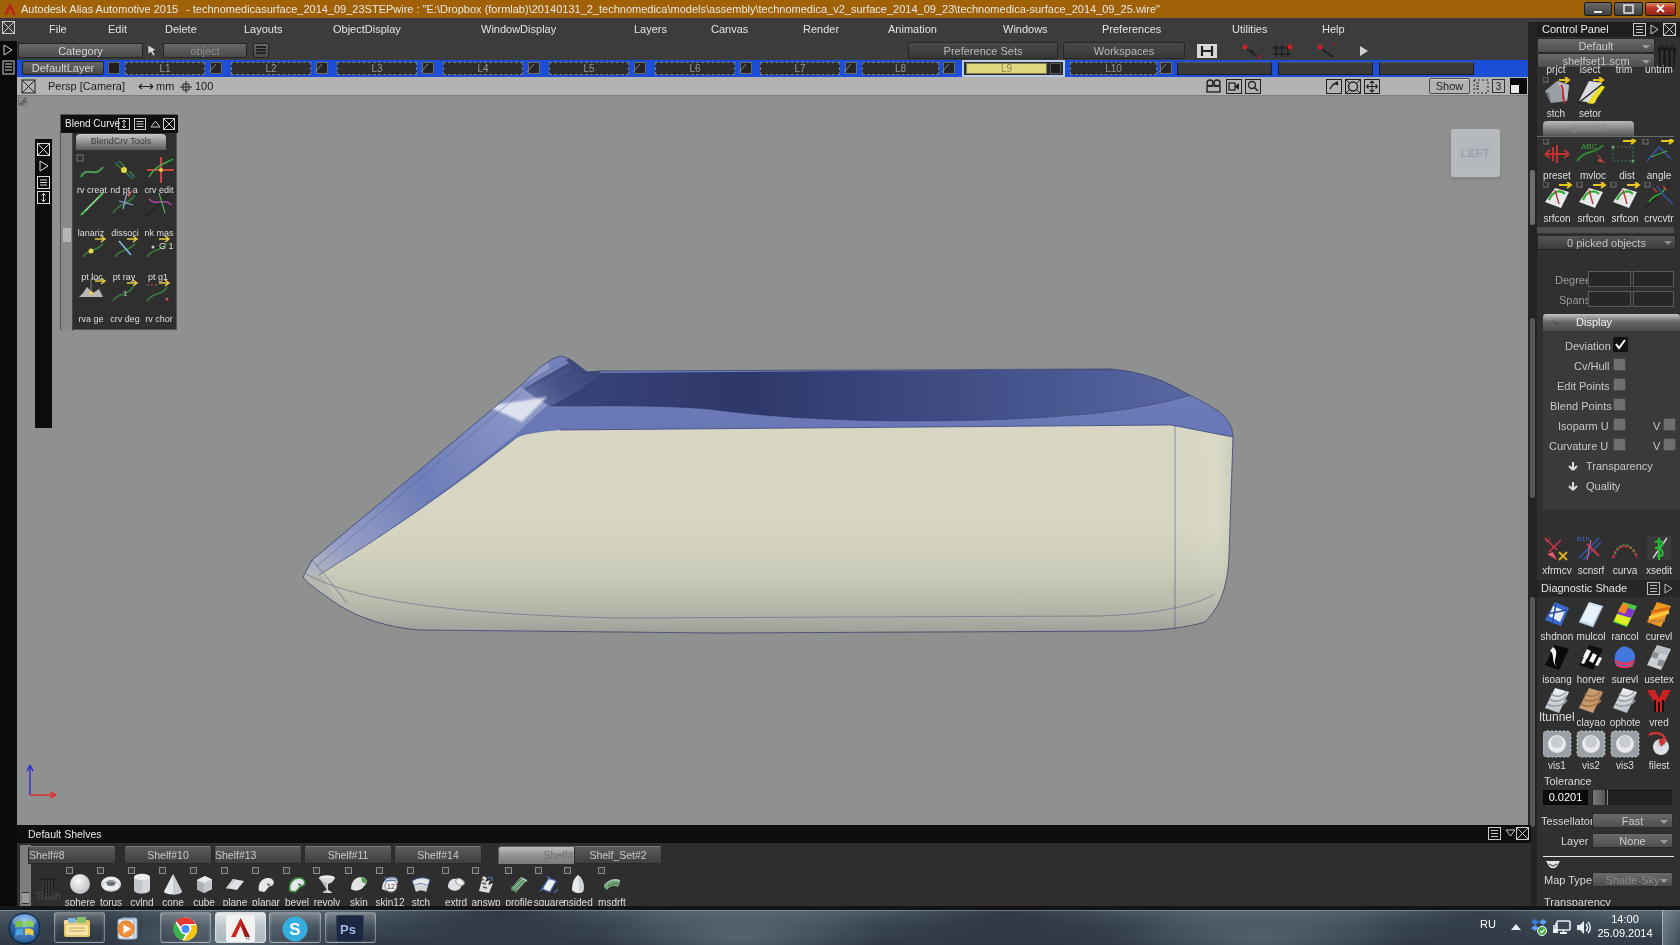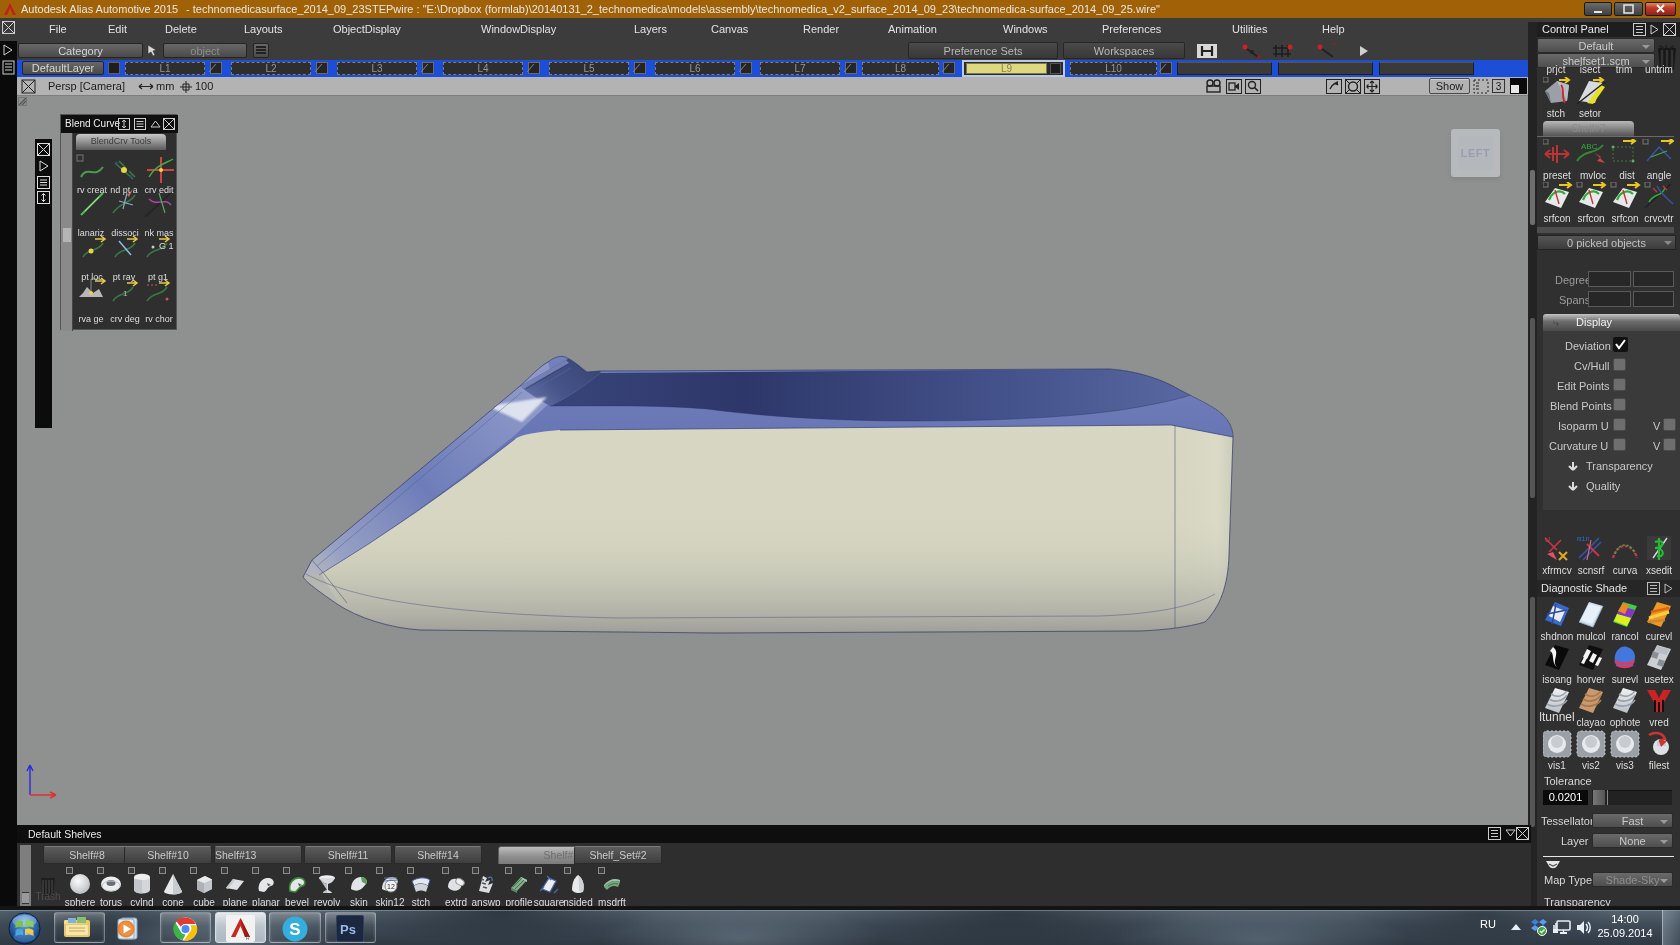--- a/index.html
+++ b/index.html
@@ -723,21 +723,21 @@
       <svg class="abs" style="left:1499px;top:2px" width="13" height="13">
           <rect x="0.5" y="0.5" width="12" height="12" fill="none" stroke="#ccc"></rect>
           <path d="M0.5 0.5 L12.5 12.5 M12.5 0.5 L0.5 12.5" stroke="#ccc"></path>
         </svg>
     </div>
     <div class="abs" style="left:3px;top:20px;width:11px;height:61px;background:#7e7e7e">
         <div class="abs" style="left:2px;top:47px;width:7px;height:12px;border-top:1px solid #333;border-bottom:1px solid #333;background:#999"></div>
       </div>
 
     <div class="abs" id="shtabs" style="left:0;top:21px;width:1514px;height:18px;font-size:10.5px;color:#cacaca">
-        <div class="abs" style="left:26px;top:0;width:88px;height:18px;background:linear-gradient(#5c5c5c,#3e3e3e);border:1px solid #2a2a2a;border-top-color:#7a7a7a;border-radius:3px 3px 0 0;text-align:center;line-height:17px">Shelf#8</div>
+        <div class="abs" style="left:11px;top:0;width:88px;height:18px;background:linear-gradient(#5c5c5c,#3e3e3e);border:1px solid #2a2a2a;border-top-color:#7a7a7a;border-radius:3px 3px 0 0;line-height:17px">Shelf#8</div>
         <div class="abs" style="left:107px;top:0;width:88px;height:18px;background:linear-gradient(#5c5c5c,#3e3e3e);border:1px solid #2a2a2a;border-top-color:#7a7a7a;border-radius:3px 3px 0 0;text-align:center;line-height:17px">Shelf#10</div>
         <div class="abs" style="left:197px;top:0;width:88px;height:18px;background:linear-gradient(#5c5c5c,#3e3e3e);border:1px solid #2a2a2a;border-top-color:#7a7a7a;border-radius:3px 3px 0 0;text-align:left;line-height:17px">Shelf#13</div>
         <div class="abs" style="left:287px;top:0;width:88px;height:18px;background:linear-gradient(#5c5c5c,#3e3e3e);border:1px solid #2a2a2a;border-top-color:#7a7a7a;border-radius:3px 3px 0 0;text-align:center;line-height:17px">Shelf#11</div>
         <div class="abs" style="left:377px;top:0;width:88px;height:18px;background:linear-gradient(#5c5c5c,#3e3e3e);border:1px solid #2a2a2a;border-top-color:#7a7a7a;border-radius:3px 3px 0 0;text-align:center;line-height:17px">Shelf#14</div>
         <div class="abs" style="left:481px;top:0;width:88px;height:18px;background:linear-gradient(#bdbdbd,#8f8f8f 55%,#7a7a7a);border:1px solid #5a5a5a;border-bottom:none;border-radius:3px 3px 0 0;color:#6e6e6e;text-align:right;line-height:17px">Shelf#15</div>
         <div class="abs" style="left:557px;top:0;width:88px;height:18px;background:linear-gradient(#5c5c5c,#3e3e3e);border:1px solid #2a2a2a;border-top-color:#7a7a7a;border-radius:3px 3px 0 0;text-align:center;line-height:17px">Shelf_Set#2</div>
       </div>
 
     <div class="abs" id="shicons" style="left:0;top:39px;width:1514px;height:44px">
         <div class="abs" style="left:49px;top:3px;width:7px;height:7px;border:1px solid #8a8a8a;background:#3a3a3a"></div>

